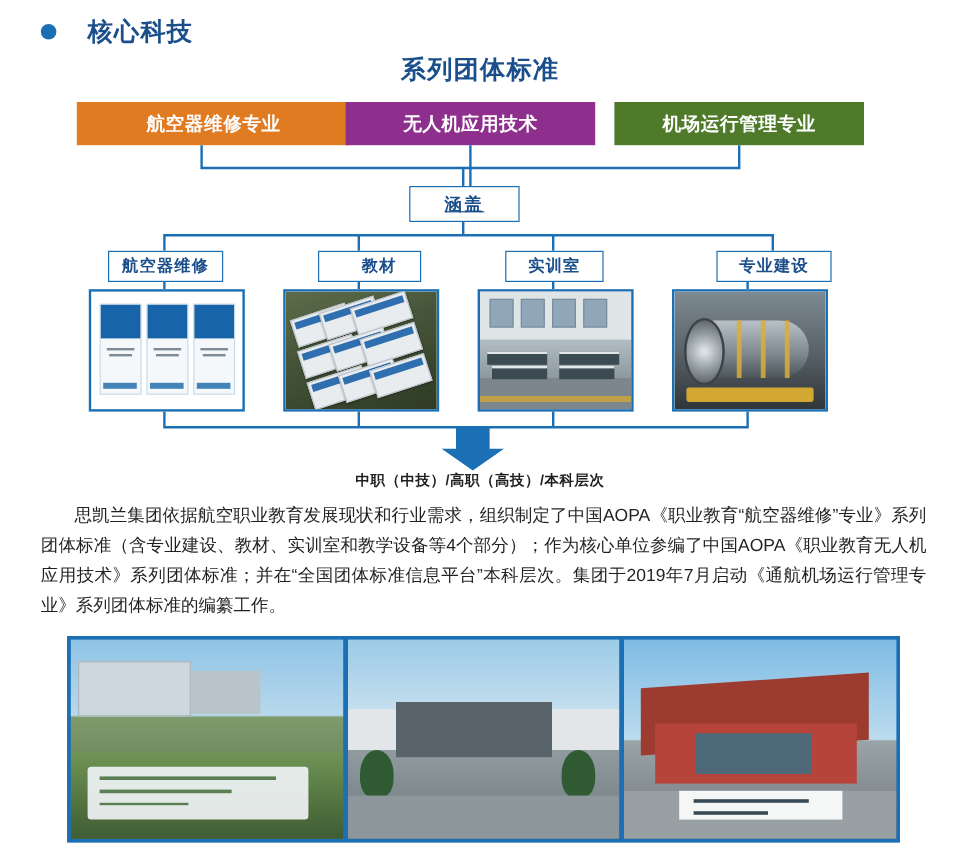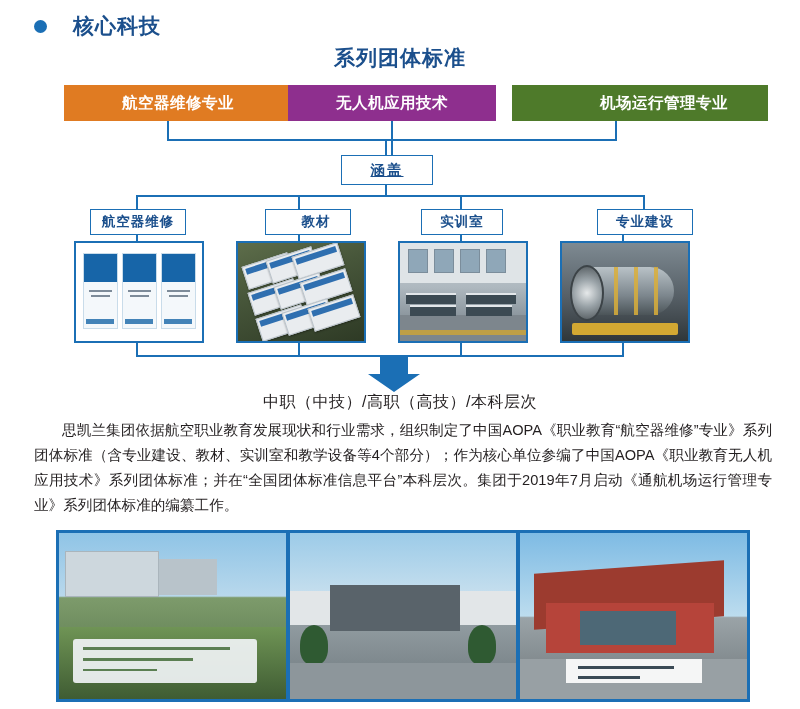--- a/index.html
+++ b/index.html
@@ -30,21 +30,21 @@
     font-size:21px;font-weight:bold;color:#1b4f8c;letter-spacing:1px;
   }
   
   .topbox{
     position:absolute;top:85px;height:36px;
     display:flex;align-items:center;justify-content:center;
     color:#fff;font-size:15.5px;font-weight:bold;letter-spacing:.5px;
   }
   #topbox-0{left:64px;width:228px;background:#e07b22;}
   #topbox-1{left:288px;width:208px;background:#8e2f8e;}
-  #topbox-2{left:512px;width:208px;background:#4e7a2a;padding-left:48px;}
+  #topbox-2{left:512px;width:208px;background:#4e7a2a;}
 
   
   .wires{position:absolute;left:0;top:0;width:800px;height:709px;pointer-events:none;}
 
   
   .cover-box{
     position:absolute;left:341px;top:155px;width:90px;height:28px;
     border:1.5px solid #1b6fb5;background:#fff;
     display:flex;align-items:center;justify-content:center;
     font-size:14.5px;color:#1b4f8c;font-weight:bold;letter-spacing:2px;text-decoration:underline;
@@ -93,21 +93,21 @@
   
   .engine{position:absolute;inset:0;background:linear-gradient(180deg,#7e8a92 0%,#565f66 55%,#2f3639 100%);}
   .engine .body{position:absolute;left:16px;top:24px;width:96px;height:48px;border-radius:10px 24px 24px 10px;background:linear-gradient(180deg,#b9c2c7,#7c868d 60%,#4b5458);}
   .engine .fan{position:absolute;left:8px;top:22px;width:30px;height:52px;border-radius:50%;background:radial-gradient(circle at 50% 50%,#e6e9ea 0%,#9aa3a8 45%,#4d5458 100%);border:2px solid #3c4347;}
   .engine .band{position:absolute;top:24px;width:4px;height:48px;background:#d9ae3a;opacity:.85;}
   .engine .base{position:absolute;left:10px;bottom:6px;width:106px;height:12px;background:#d3a832;border-radius:2px;}
 
   
   .levels{
     position:absolute;left:0;top:392px;width:800px;text-align:center;
-    font-size:16px;font-weight:normal;color:#231f20;letter-spacing:.5px;
+    font-size:12px;font-weight:bold;color:#231f20;letter-spacing:.5px;
   }
   
   .para{
     position:absolute;left:34px;top:418px;width:738px;
     font-size:14.6px;line-height:25px;color:#231f20;text-align:justify;
   }
   .para .ind{display:inline-block;width:28px;}
   
   .strip{
     position:absolute;left:56px;top:530px;width:688px;height:166px;

